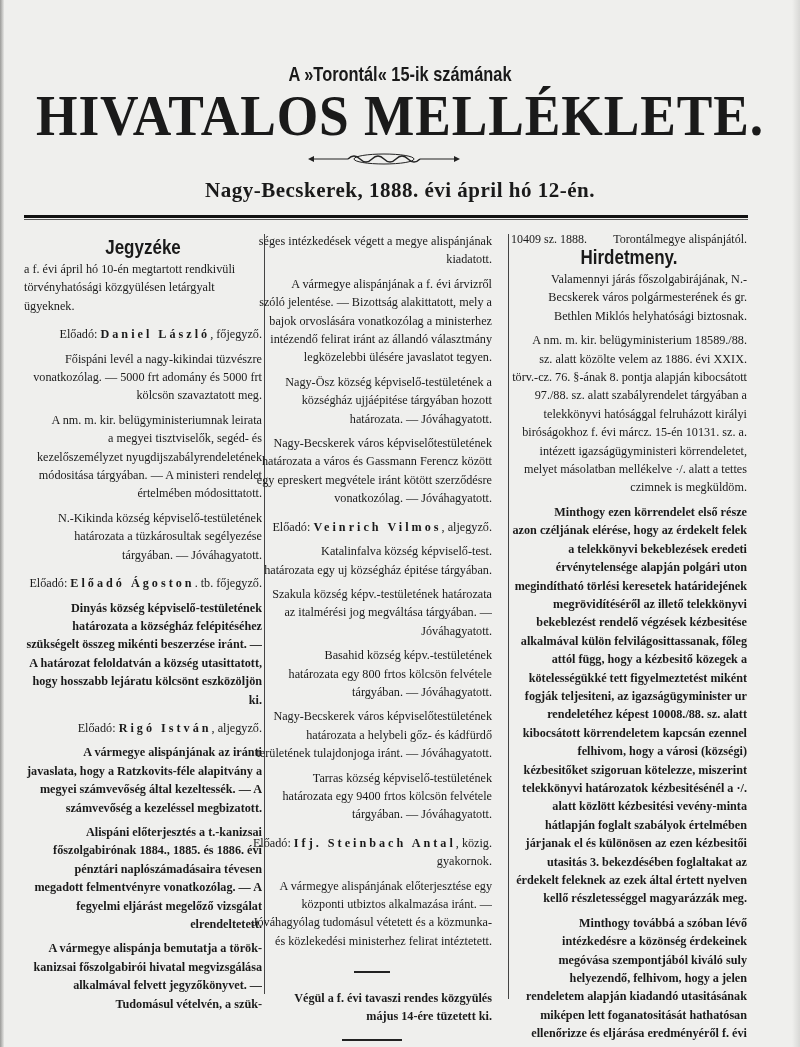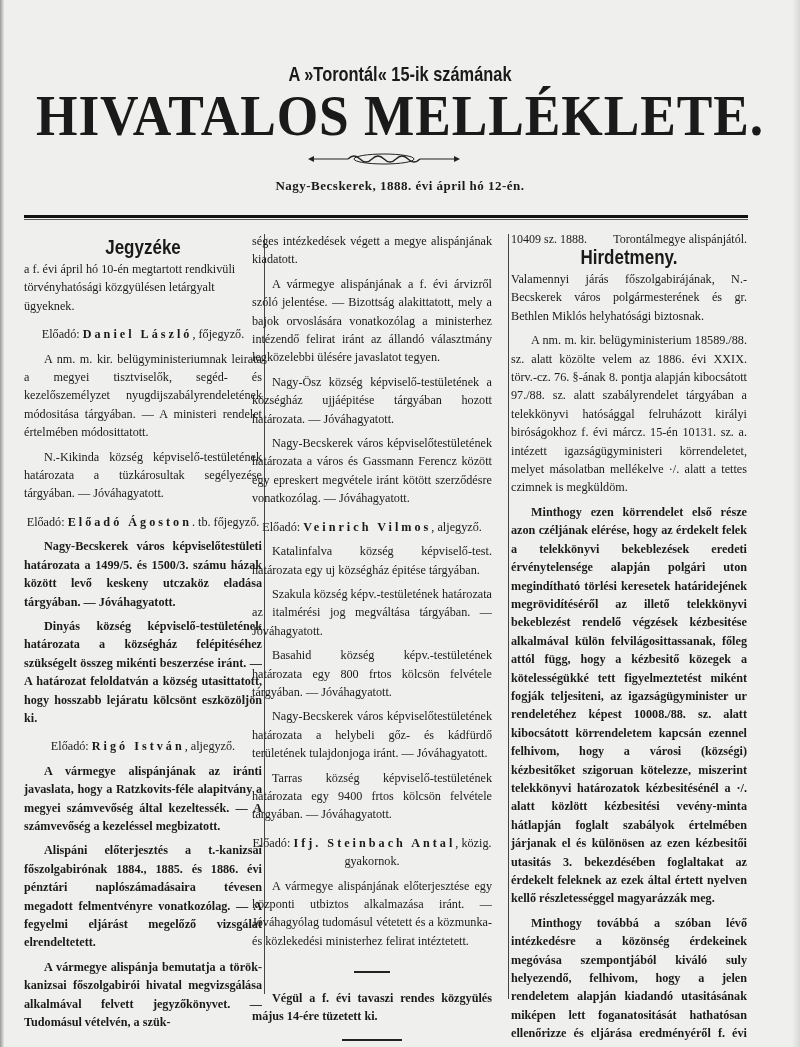--- a/index.html
+++ b/index.html
@@ -29,39 +29,39 @@
     position: absolute; top: 86px; left: 0; width: 800px; text-align: center;
     font-family: "Liberation Serif", serif; font-weight: bold;
     font-size: 58px; line-height: 60px; letter-spacing: 1px;
     transform: scaleX(0.92); transform-origin: center;
   }
   .ornament {
     position: absolute; top: 152px; left: 308px; width: 152px; height: 14px;
   }
   .dateline {
     position: absolute; top: 178px; left: 0; width: 800px; text-align: center;
-    font-family: "Liberation Serif", serif; font-weight: bold; font-size: 13px;
+    font-family: "Liberation Serif", serif; font-weight: bold; font-size: 21px;
     letter-spacing: 0.5px;
   }
   .rule-thick {
     position: absolute; left: 24px; top: 215px; width: 724px; height: 3px; background: #111;
   }
   .rule-thin {
     position: absolute; left: 24px; top: 219px; width: 724px; height: 1px; background: #555;
   }
   .col {
     position: absolute; top: 232px;
     font-size: 12.2px; line-height: 18.4px;
     text-align: justify;
   }
   .col-left { left: 24px; width: 238px; }
   .col-mid { left: 252px; width: 240px; }
   .col-right { left: 511px; width: 236px; }
   .col-divider { position: absolute; width: 1px; background: #444; }
-  .col p { margin: 0 0 6px 0; text-indent: 20px; }
+  .col p { margin: 0 0 6px 0; text-indent: 20px; text-align: right; }
   .col p.noindent { text-indent: 0; }
   .col p.center { text-align: left; text-indent: 0; }
   .heading-jegyzeke {
     text-align: center; font-weight: bold; font-size: 20px; line-height: 22px;
     margin: 4px 0 2px 0; font-family: "Liberation Sans", sans-serif;
     transform: scaleX(0.85);
   }
   .heading-hirdetmeny {
     text-align: center; font-weight: bold; font-size: 20px; line-height: 22px;
     margin: 0 0 2px 0; font-family: "Liberation Sans", sans-serif;
@@ -103,28 +103,28 @@
 <div class="col-divider" style="left:508px; top:234px; height:765px;"></div>
 
 <div class="col col-left">
   <div class="heading-jegyzeke">Jegyzéke</div>
   <p class="center">a f. évi ápril hó 10-én megtartott rendkivüli törvényhatósági közgyülésen letárgyalt ügyeknek.</p>
 
   <p class="speaker">
     <span>Előadó:</span>
     <span class="spaced">Daniel László</span><span>, főjegyző.</span>
   </p>
+  <p>Főispáni levél a nagy-kikindai tüzvészre vonatkozólag. — 5000 frt adomány és 5000 frt kölcsön szavaztatott meg.</p>
   <p>A nm. m. kir. belügyministeriumnak leirata a megyei tisztviselők, segéd- és kezelőszemélyzet nyugdijszabályrendeletének módositása tárgyában. — A ministeri rendelet értelmében módosittatott.</p>
   <p>N.-Kikinda község képviselő-testületének határozata a tüzkárosultak segélyezése tárgyában. — Jóváhagyatott.</p>
 
   <p class="speaker">
     <span>Előadó:</span>
     <span class="spaced">Előadó Ágoston</span><span>. tb. főjegyző.</span>
   </p>
-  <p class="bold">Nagy-Becskerek város képviselőtestületi határozata a 1499/5. és 1500/3. számu házak között levő keskeny utczaköz eladása tárgyában. — Jóváhagyatott.</p>
   <p class="bold">Dinyás község képviselő-testületének határozata a községház felépitéséhez szükségelt összeg mikénti beszerzése iránt. — A határozat feloldatván a község utasittatott, hogy hosszabb lejáratu kölcsönt eszközöljön ki.</p>
 
   <p class="speaker">
     <span>Előadó:</span>
     <span class="spaced">Rigó István</span><span>, aljegyző.</span>
   </p>
   <p class="bold">A vármegye alispánjának az iránti javaslata, hogy a Ratzkovits-féle alapitvány a megyei számvevőség által kezeltessék. — A számvevőség a kezeléssel megbizatott.</p>
   <p class="bold">Alispáni előterjesztés a t.-kanizsai főszolgabirónak 1884., 1885. és 1886. évi pénztári naplószámadásaira tévesen megadott felmentvényre vonatkozólag. — A fegyelmi eljárást megelőző vizsgálat elrendeltetett.</p>
   <p class="bold">A vármegye alispánja bemutatja a török-kanizsai főszolgabirói hivatal megvizsgálása alkalmával felvett jegyzőkönyvet. — Tudomásul vételvén, a szük-</p>
 </div>

